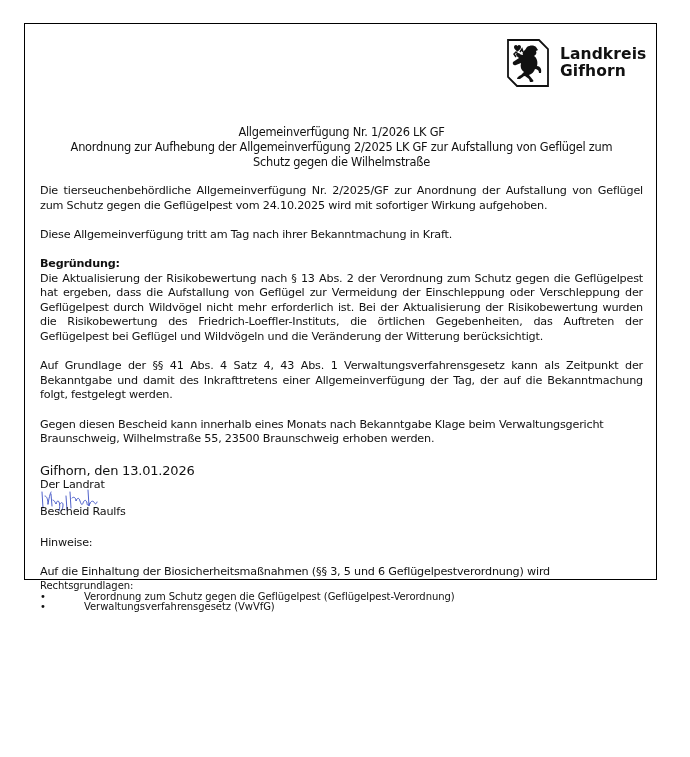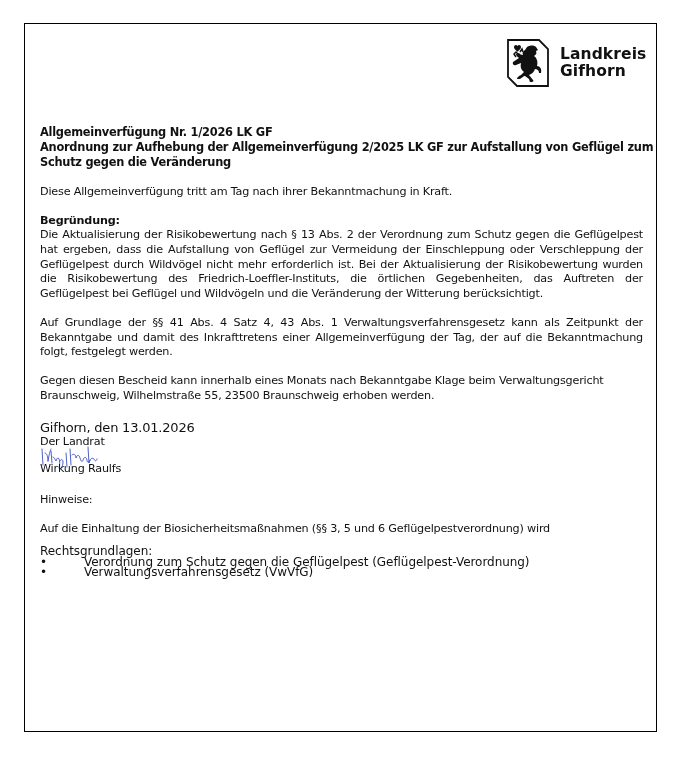--- a/index.html
+++ b/index.html
@@ -13,21 +13,21 @@
       position: relative;
       overflow: hidden;
       font-family: "DejaVu Sans", sans-serif;
       color: #111111;
     }
     .page {
       position: absolute;
       left: 24px;
       top: 23px;
       width: 633px;
-      height: 709px;
+      height: 557px;
       border: 1.5px solid #000;
       box-sizing: border-box;
     }
     .logo {
       position: absolute;
       left: 481px;
       top: 14px;
       display: flex;
       align-items: center;
     }
@@ -49,21 +49,22 @@
     .content {
       position: absolute;
       left: 15px;
       top: 101px;
       width: 603px;
       font-size: 11.2px;
       line-height: 14.6px;
       letter-spacing: -0.2px;
     }
     .title {
-      font-weight: 700;
+      text-align: center;
+      font-weight: 400;
       font-size: 11.4px;
       line-height: 15px;
       letter-spacing: -0.25px;
     }
     .title div { white-space: nowrap; }
     p {
       margin: 0;
     }
     .justify {
       text-align: justify;
@@ -94,23 +95,23 @@
       top: 4px;
       width: 82px;
       height: 30px;
     }
     .sig-name {
       position: absolute;
       left: 0;
       top: 27px;
     }
     .legal {
-      font-size: 12px;
+      font-size: 10px;
       line-height: 10.5px;
-      margin-top: 10px;
+      margin-top: 2px;
       letter-spacing: -0.05px;
     }
     .legal-item {
       display: flex;
     }
     .legal-bullet {
       width: 44px;
       flex: none;
     }
     .link {
@@ -134,44 +135,45 @@
       <div>Landkreis</div>
       <div>Gifhorn</div>
     </div>
   </div>
 
   <div class="content">
 
     <div class="title">
       <div>Allgemeinverfügung Nr. 1/2026 LK GF</div>
       <div>Anordnung zur Aufhebung der Allgemeinverfügung 2/2025 LK GF zur Aufstallung von Geflügel zum</div>
-      <div>Schutz gegen die Veränderung</div>
+      <div>Schutz gegen die Wilhelmstraße</div>
     </div>
 
+    <p class="justify intro">Die tierseuchenbehördliche Allgemeinverfügung Nr. 2/2025/GF zur Anordnung der Aufstallung von Geflügel zum Schutz gegen die Geflügelpest vom 24.10.2025 wird mit sofortiger Wirkung aufgehoben.</p>
     <div class="gap-lg"></div>
     <p>Diese Allgemeinverfügung tritt am Tag nach ihrer Bekanntmachung in Kraft.</p>
     <div class="gap-lg"></div>
 
     <p class="heading">Begründung:</p>
     <p class="justify">Die Aktualisierung der Risikobewertung nach § 13 Abs. 2 der Verordnung zum Schutz gegen die Geflügelpest hat ergeben, dass die Aufstallung von Geflügel zur Vermeidung der Einschleppung oder Verschleppung der Geflügelpest durch Wildvögel nicht mehr erforderlich ist. Bei der Aktualisierung der Risikobewertung wurden die Risikobewertung des Friedrich-Loeffler-Instituts, die örtlichen Gegebenheiten, das Auftreten der Geflügelpest bei Geflügel und Wildvögeln und die Veränderung der Witterung berücksichtigt.</p>
     <div class="gap-lg"></div>
 
     <p class="justify">Auf Grundlage der §§ 41 Abs. 4 Satz 4, 43 Abs. 1 Verwaltungsverfahrensgesetz kann als Zeitpunkt der Bekanntgabe und damit des Inkrafttretens einer Allgemeinverfügung der Tag, der auf die Bekanntmachung folgt, festgelegt werden.</p>
     <div class="gap-lg"></div>
 
     <p>Gegen diesen Bescheid kann innerhalb eines Monats nach Bekanntgabe Klage beim Verwaltungsgericht Braunschweig, Wilhelmstraße 55, 23500 Braunschweig erhoben werden.</p>
 
     <p class="date-line">Gifhorn, den 13.01.2026</p>
 
     <div class="sig-block">
       <span class="sig-role">Der Landrat</span>
       <svg class="sig-scribble" viewBox="0 0 82 30">
         <path d="M2 10 L3 26 M5 14 c2 0 3 4 3 8 M8 22 c1-6 2-10 3-12 M11 12 l1 12 M13 18 c1 0 2 2 3 4 c1-3 2-4 3-2 c1 2 1 6 0 9 M20 22 c1-2 3-2 3 1 c0 3-1 5-2 6 M26 14 L27 28 M30 10 L31 26 M32 16 c2-2 4 0 4 3 c1-3 3-4 4 0 c1 3 2 5 3 2 c1-3 3-4 4 0 c0 3 2 3 3 0 M48 8 L49 24 c1-4 3-6 5-4 c1 2 2 3 3 0" fill="none" stroke="#3b4fc4" stroke-width="0.9" stroke-linecap="round"></path>
     </svg>
-    <span class="sig-name">Wirkung Raulfs</span>
+    <span class="sig-name">Bescheid Raulfs</span>
     </div>
 
     <div style="height:10px"></div>
     <p>Hinweise:</p>
     <div class="gap-lg"></div>
     <p>Auf die Einhaltung der Biosicherheitsmaßnahmen (§§ 3, 5 und 6 Geflügelpestverordnung) wird</p>
 
     <div class="legal">
       <div>Rechtsgrundlagen:</div>
       <div class="legal-item">

